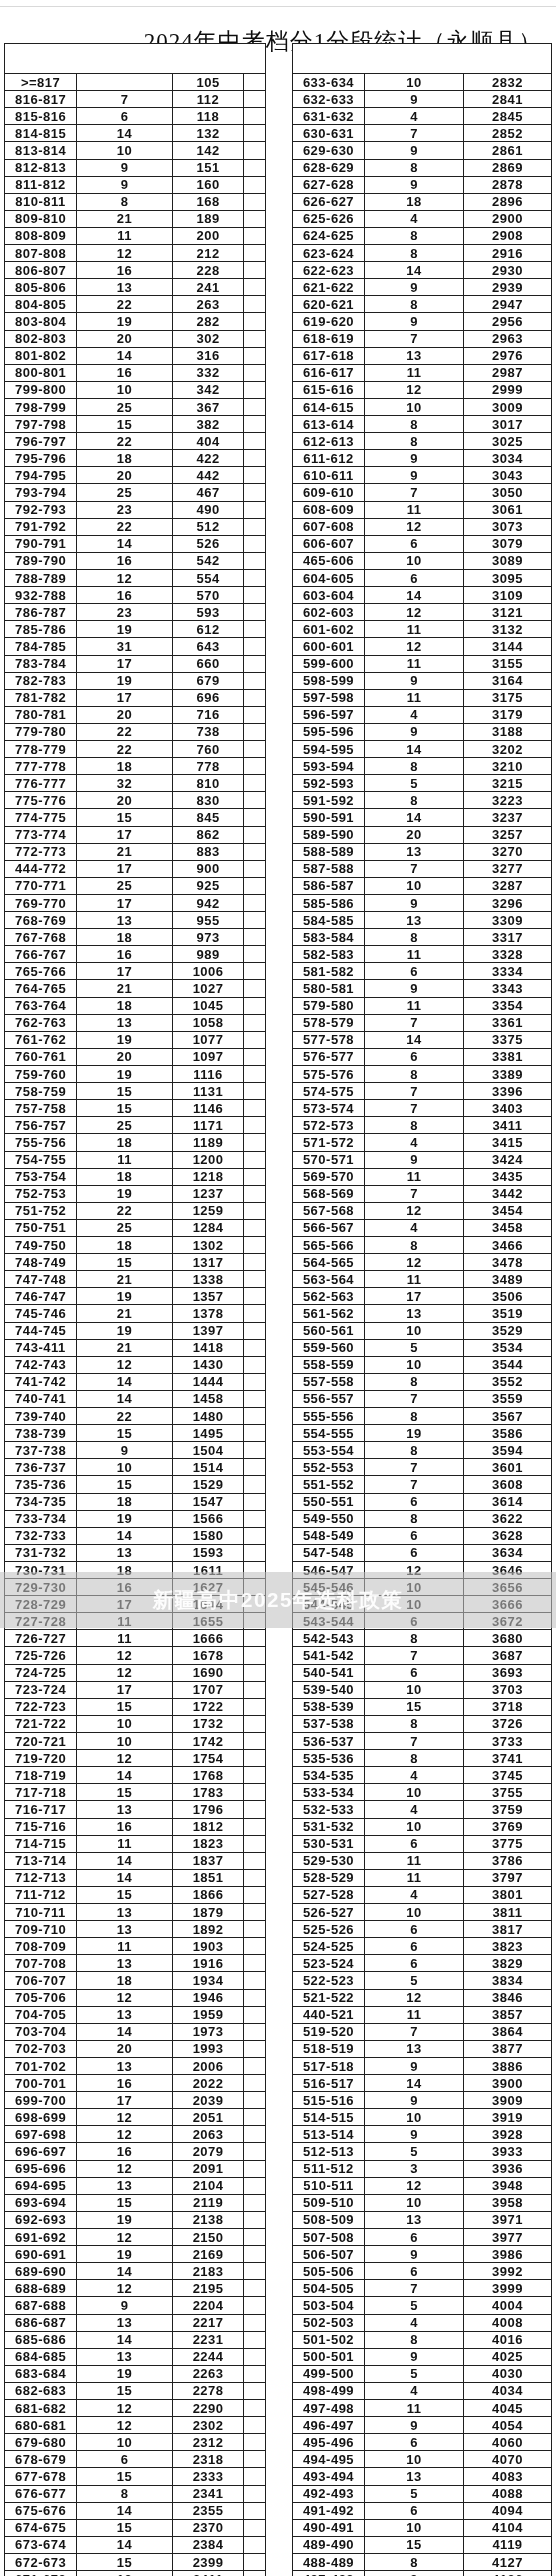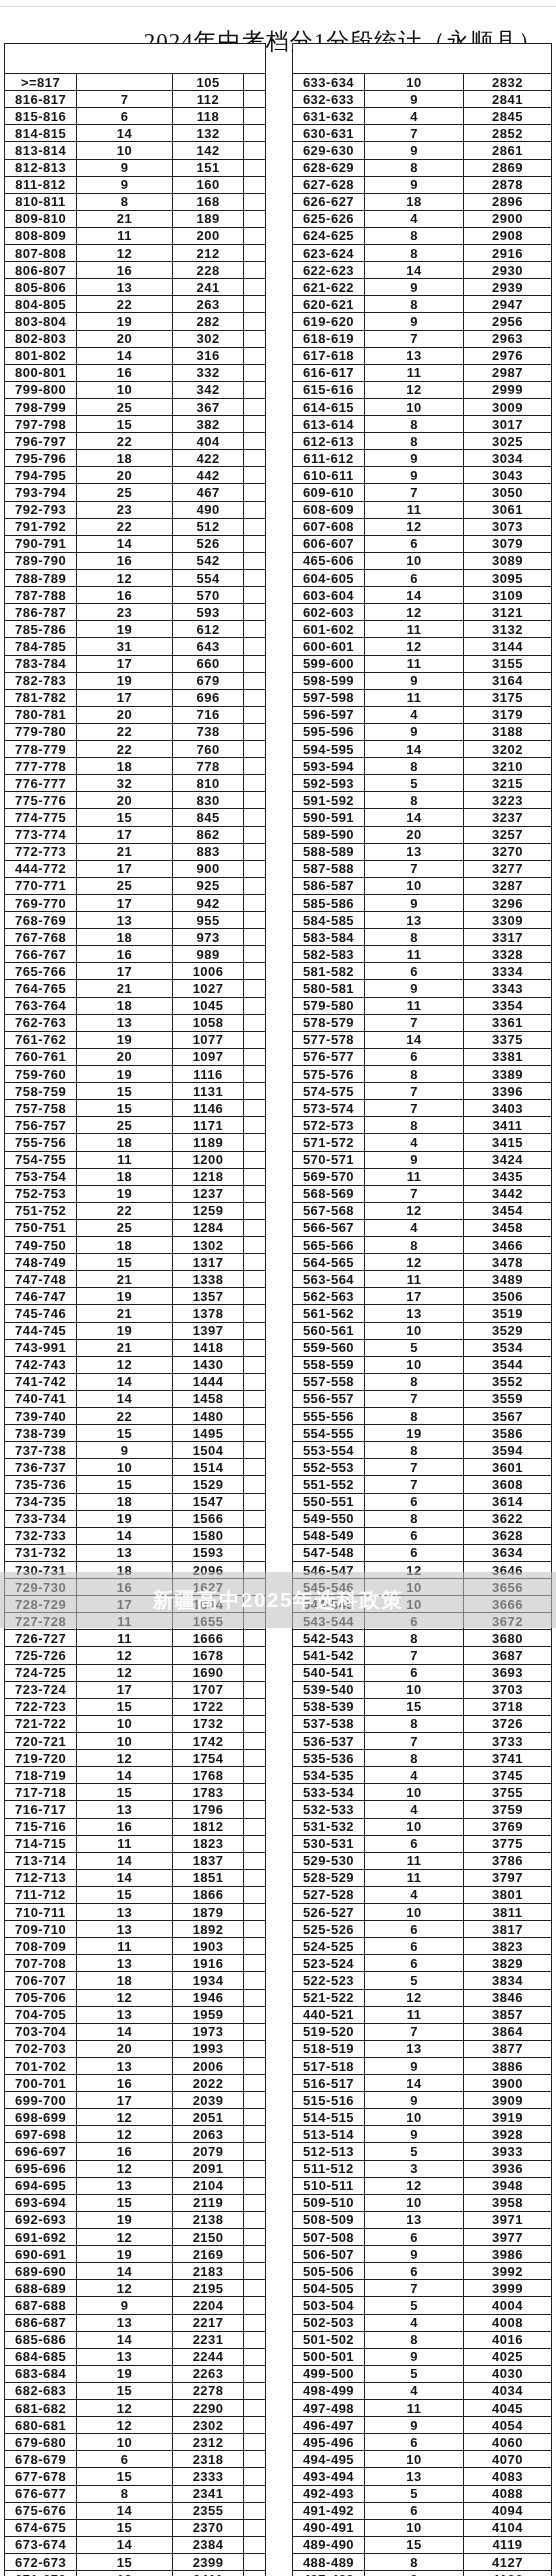--- a/index.html
+++ b/index.html
@@ -151,21 +151,21 @@
       <div class="cell">526</div>
       <div class="cell last-col"></div>
       <div class="cell">789-790</div>
       <div class="cell">16</div>
       <div class="cell">542</div>
       <div class="cell last-col"></div>
       <div class="cell">788-789</div>
       <div class="cell">12</div>
       <div class="cell">554</div>
       <div class="cell last-col"></div>
-      <div class="cell">787-788</div>
+      <div class="cell">932-788</div>
       <div class="cell">16</div>
       <div class="cell">570</div>
       <div class="cell last-col"></div>
       <div class="cell">786-787</div>
       <div class="cell">23</div>
       <div class="cell">593</div>
       <div class="cell last-col"></div>
       <div class="cell">785-786</div>
       <div class="cell">19</div>
       <div class="cell">612</div>
@@ -327,21 +327,21 @@
       <div class="cell">1357</div>
       <div class="cell last-col"></div>
       <div class="cell">745-746</div>
       <div class="cell">21</div>
       <div class="cell">1378</div>
       <div class="cell last-col"></div>
       <div class="cell">744-745</div>
       <div class="cell">19</div>
       <div class="cell">1397</div>
       <div class="cell last-col"></div>
-      <div class="cell">743-991</div>
+      <div class="cell">743-411</div>
       <div class="cell">21</div>
       <div class="cell">1418</div>
       <div class="cell last-col"></div>
       <div class="cell">742-743</div>
       <div class="cell">12</div>
       <div class="cell">1430</div>
       <div class="cell last-col"></div>
       <div class="cell">741-742</div>
       <div class="cell">14</div>
       <div class="cell">1444</div>
@@ -381,21 +381,21 @@
       <div class="cell">732-733</div>
       <div class="cell">14</div>
       <div class="cell">1580</div>
       <div class="cell last-col"></div>
       <div class="cell">731-732</div>
       <div class="cell">13</div>
       <div class="cell">1593</div>
       <div class="cell last-col"></div>
       <div class="cell">730-731</div>
       <div class="cell">18</div>
-      <div class="cell">2096</div>
+      <div class="cell">1611</div>
       <div class="cell last-col"></div>
       <div class="cell">729-730</div>
       <div class="cell">16</div>
       <div class="cell">1627</div>
       <div class="cell last-col"></div>
       <div class="cell">728-729</div>
       <div class="cell">17</div>
       <div class="cell">1644</div>
       <div class="cell last-col"></div>
       <div class="cell">727-728</div>

